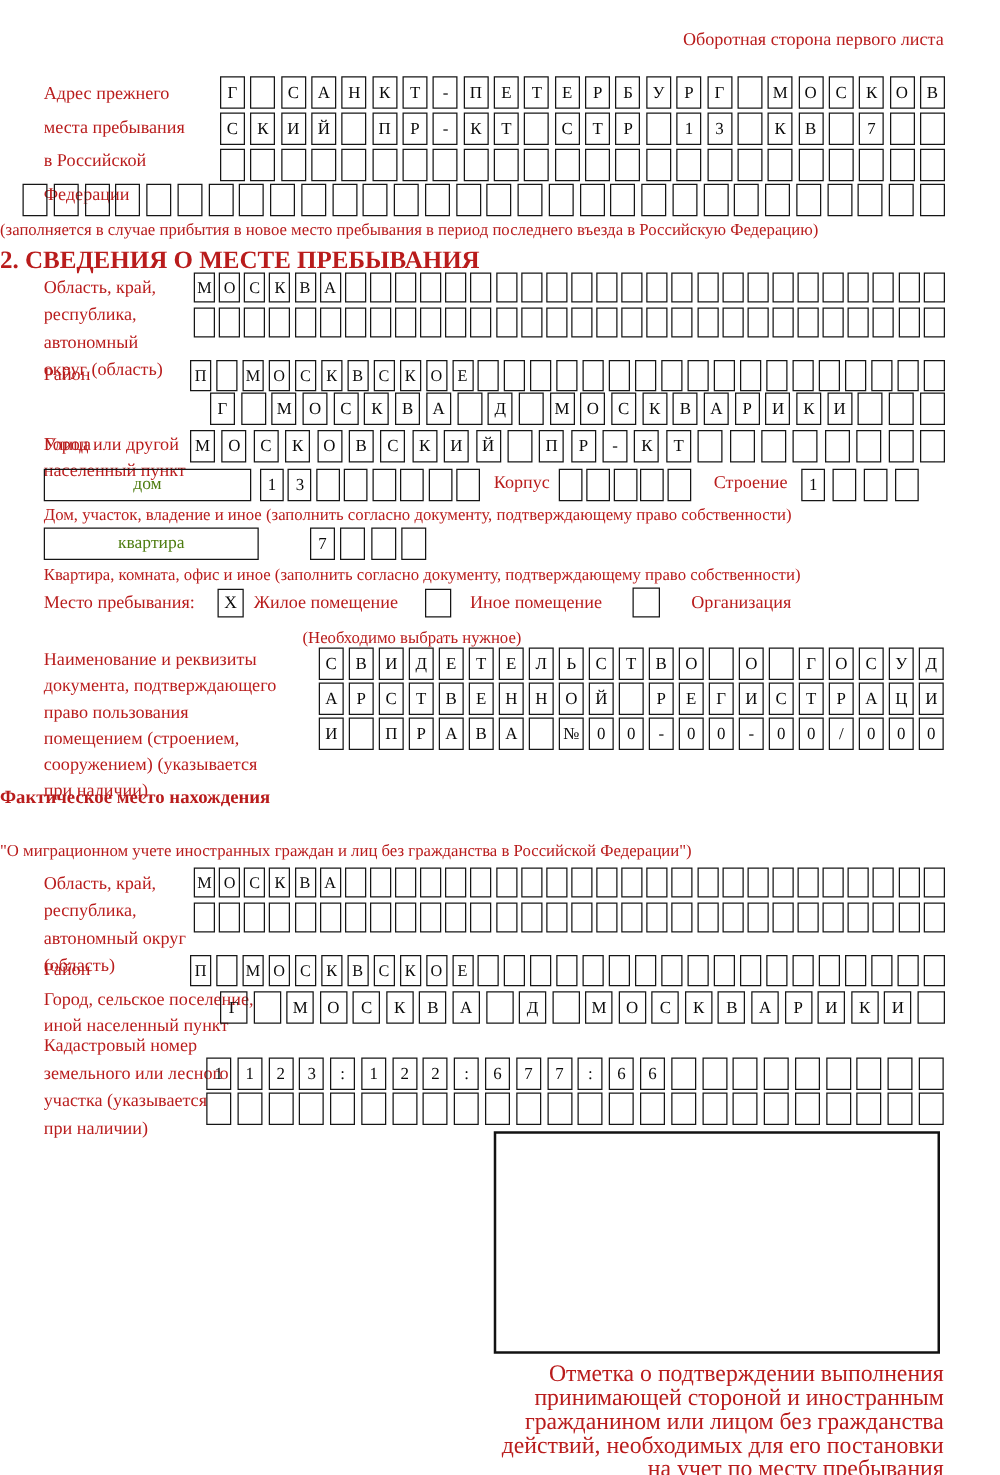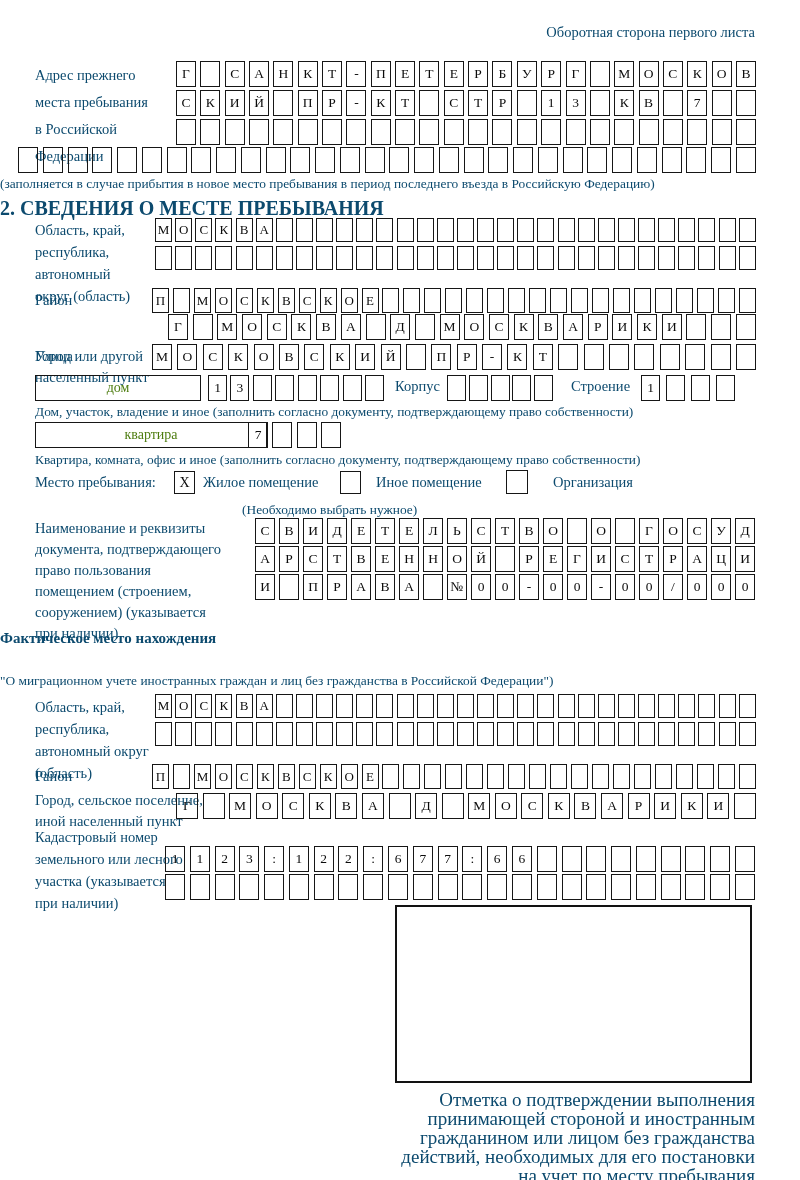--- a/index.html
+++ b/index.html
@@ -1,20 +1,20 @@
 <!DOCTYPE html>
 <html><head>
 <meta charset="utf-8">
 <style>
   html,body{margin:0;padding:0;background:#fff;}
   #page{
     position:relative;width:800px;height:1180px;background:#fff;color:#000;
     font-family:"Liberation Serif","DejaVu Serif",serif;overflow:hidden;
   }
-  .label{position:absolute;font-size:14.5px;color:#0c4a6e;}
+  .label{position:absolute;font-size:14.5px;color:#b91c1c;}
   .pre{white-space:pre-line;}
   .center{left:0;width:700px;text-align:left;}
   .note{font-size:13.4px;}
   .bold{font-weight:bold;}
   .cells{position:absolute;display:flex;justify-content:space-between;}
   .cells .cell{
     flex:0 0 auto;box-sizing:border-box;width:20px;height:26px;
     border:1.6px solid #161616;display:flex;align-items:center;justify-content:center;
     font-size:13.5px;color:#0b0b0b;
   }
@@ -337,21 +337,21 @@
     </div>
   <div class="label" style="left:571px;top:378px;">Строение</div>
   <div class="cells w19" style="left:641px;top:375px;width:94px;">
       <span class="cell">1</span>
       <span class="cell"></span>
       <span class="cell"></span>
       <span class="cell"></span>
     </div>
   <div class="label note" style="left:35px;top:404px;">Дом, участок, владение и иное (заполнить согласно документу, подтверждающему право собственности)</div>
 
-  <div class="widebox" style="left:35px;top:422px;width:232px;">квартира</div>
+  <div class="widebox" style="left:35px;top:422px;width:172px;">квартира</div>
   <div class="cells" style="left:248px;top:422px;width:93px;">
       <span class="cell">7</span>
       <span class="cell"></span>
       <span class="cell"></span>
       <span class="cell"></span>
     </div>
   <div class="label note" style="left:35px;top:452px;">Квартира, комната, офис и иное (заполнить согласно документу, подтверждающему право собственности)</div>
 
   <div class="label" style="left:35px;top:474px;">Место пребывания:</div>
   <div class="cbx" style="left:174px;top:471px;">X</div>

